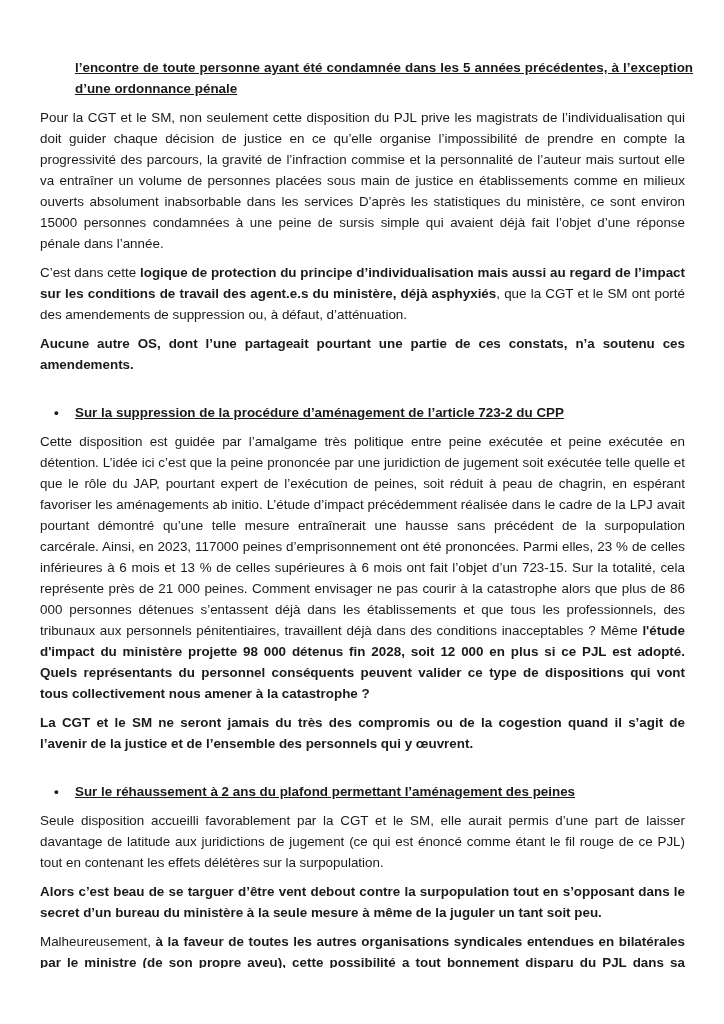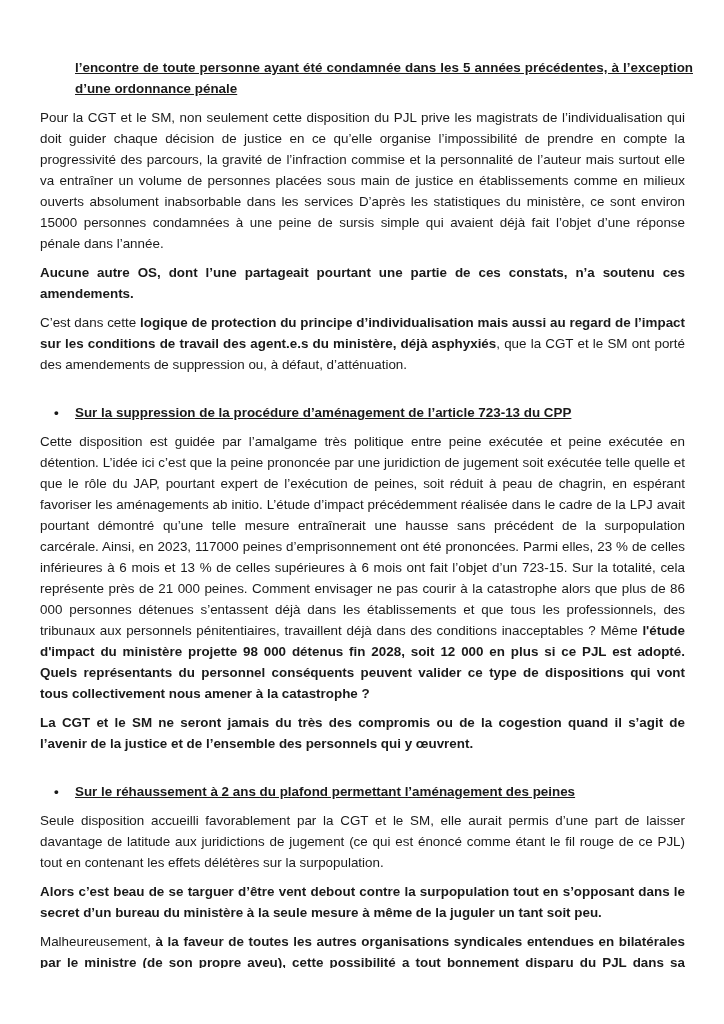--- a/index.html
+++ b/index.html
@@ -58,31 +58,31 @@
   <div class="content">
 
     <div class="hang-heading u">
       <span>l’encontre de toute personne ayant été condamnée dans les 5 années précédentes, à l’exception d’une ordonnance pénale</span>
     </div>
 
     <p class="para">
       <span>Pour la CGT et le SM, non seulement cette disposition du PJL prive les magistrats de l’individualisation qui doit guider chaque décision de justice en ce qu’elle organise l’impossibilité de prendre en compte la progressivité des parcours, la gravité de l’infraction commise et la personnalité de l’auteur mais surtout elle va entraîner un volume de personnes placées sous main de justice en établissements comme en milieux ouverts absolument inabsorbable dans les services D’après les statistiques du ministère, ce sont environ 15000 personnes condamnées à une peine de sursis simple qui avaient déjà fait l’objet d’une réponse pénale dans l’année.</span>
     </p>
 
+    <p class="para">
+      <span>C’est dans cette </span><span class="b">logique de protection du principe d’individualisation mais aussi au regard de l’impact sur les conditions de travail des agent.e.s du ministère, déjà asphyxiés</span><span>, que la CGT et le SM ont porté des amendements de suppression ou, à défaut, d’atténuation.</span>
+    </p>
+
     <p class="para b">
       <span>Aucune autre OS, dont l’une partageait pourtant une partie de ces constats, n’a soutenu ces amendements.</span>
     </p>
 
-    <p class="para">
-      <span>C’est dans cette </span><span class="b">logique de protection du principe d’individualisation mais aussi au regard de l’impact sur les conditions de travail des agent.e.s du ministère, déjà asphyxiés</span><span>, que la CGT et le SM ont porté des amendements de suppression ou, à défaut, d’atténuation.</span>
-    </p>
-
     <div class="bullet-item">
       <span class="bullet">•</span>
-      <span class="u">Sur la suppression de la procédure d’aménagement de l’article 723-13 du CPP</span>
+      <span class="u">Sur la suppression de la procédure d’aménagement de l’article 723-2 du CPP</span>
     </div>
 
     <p class="para">
       <span>Cette disposition est guidée par l’amalgame très politique entre peine exécutée et peine exécutée en détention. L’idée ici c’est que la peine prononcée par une juridiction de jugement soit exécutée telle quelle et que le rôle du JAP, pourtant expert de l’exécution de peines, soit réduit à peau de chagrin, en espérant favoriser les aménagements ab initio. L’étude d’impact précédemment réalisée dans le cadre de la LPJ avait pourtant démontré qu’une telle mesure entraînerait une hausse sans précédent de la surpopulation carcérale.  Ainsi, en 2023, 117000 peines d’emprisonnement ont été prononcées. Parmi elles, 23 % de celles inférieures à 6 mois et 13 % de celles supérieures à 6 mois ont fait l’objet d’un 723-15. Sur la totalité, cela représente près de 21 000 peines. Comment envisager ne pas courir à la catastrophe alors que plus de 86 000 personnes détenues s’entassent déjà dans les établissements et que tous les professionnels, des tribunaux aux personnels pénitentiaires, travaillent déjà dans des conditions inacceptables ? Même </span><span class="b">l'étude d'impact du ministère projette 98 000 détenus fin 2028, soit 12 000 en plus si ce PJL est adopté. Quels représentants du personnel conséquents peuvent valider ce type de dispositions qui vont tous collectivement nous amener à la catastrophe ?</span>
     </p>
 
 
     <p class="para b">
       <span>La CGT et le SM ne seront jamais du très des compromis ou de la cogestion quand il s’agit de l’avenir de la justice et de l’ensemble des personnels qui y œuvrent.</span>
     </p>

